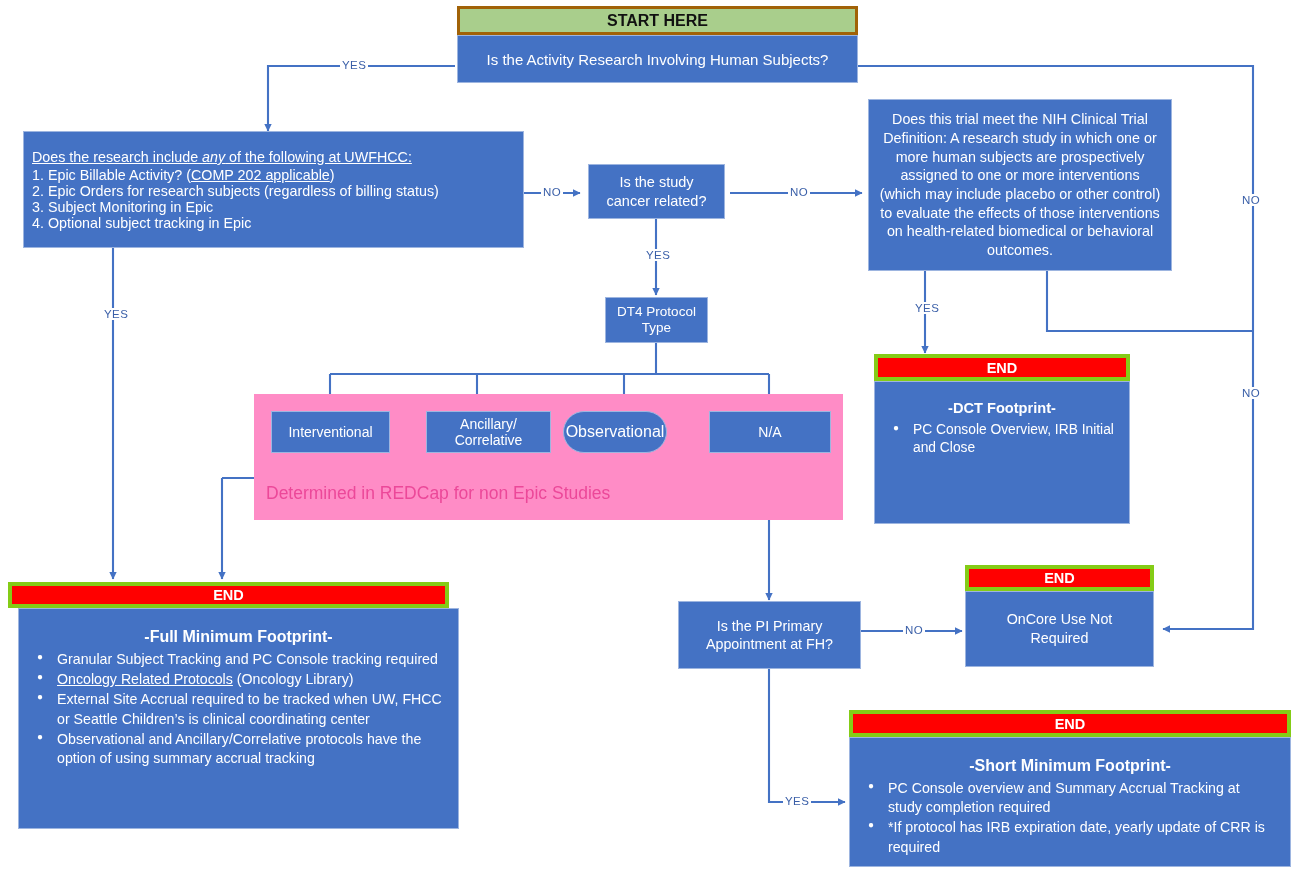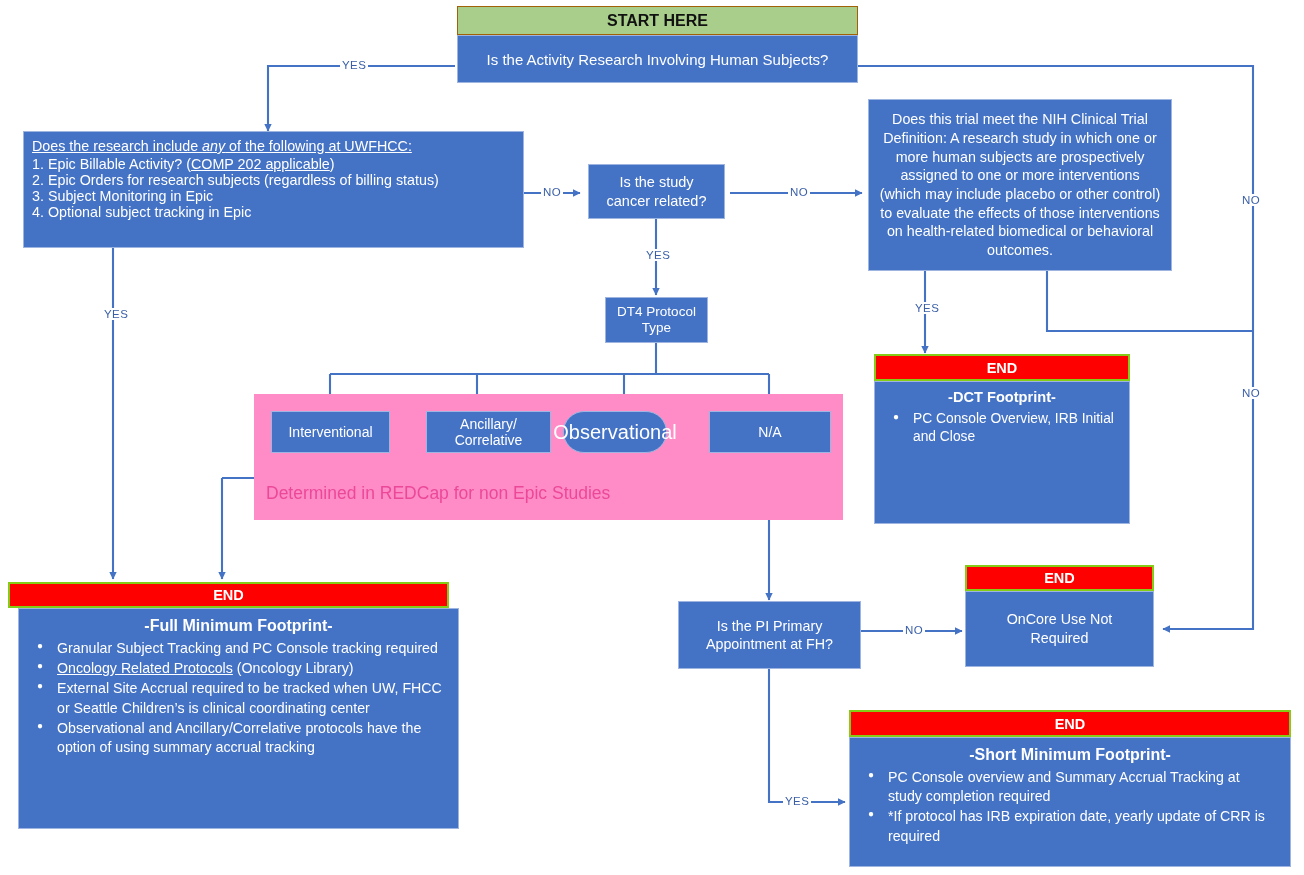--- a/index.html
+++ b/index.html
@@ -5,33 +5,33 @@
   html,body{margin:0;padding:0;background:#ffffff;}
   body{width:1304px;height:875px;position:relative;overflow:hidden;
        font-family:"Liberation Sans","DejaVu Sans",sans-serif;}
   #canvas{position:absolute;left:0;top:0;width:1304px;height:875px;}
   svg.wires{position:absolute;left:0;top:0;width:1304px;height:875px;pointer-events:none;}
   .node{position:absolute;box-sizing:border-box;background:#4472C4;color:#ffffff;
         border:1px solid #9DB5E0;}
   .ctr{display:flex;align-items:center;justify-content:center;text-align:center;}
   .hdr{position:absolute;box-sizing:border-box;display:flex;align-items:center;
        justify-content:center;font-weight:bold;}
-  .green-hdr{background:#A9CE8C;color:#111111;border:1px solid #a16207;}
-  .red-hdr{background:#FF0000;color:#ffffff;border:2px solid #84cc16;}
+  .green-hdr{background:#A9CE8C;color:#111111;border:3px solid #a16207;}
+  .red-hdr{background:#FF0000;color:#ffffff;border:4px solid #84cc16;}
   .pinkband{position:absolute;background:#FF8CC6;box-sizing:border-box;}
   .bandlabel{position:absolute;color:#ec4899;}
   .lbl{position:absolute;color:#3A5FA8;font-size:11.5px;letter-spacing:.4px;
        background:#ffffff;padding:0 2px;}
   ul.bl{margin:0;padding:0 6px 0 30px;list-style:none;}
   ul.bl li{position:relative;margin:0 0 1px 0;}
   ul.bl li:before{content:"\25CF";position:absolute;left:-20px;top:0;font-size:10px;}
   .u{text-decoration:underline;}
   .it{font-style:italic;}
   .boxtitle{font-weight:bold;text-align:center;display:block;}
-  .pad{padding:6px 8px 4px 8px;}
+  .pad{padding:6px 8px 4px 8px;margin-top:11px;}
   ol.nl{margin:0;padding:0;list-style:none;}
 </style>
 </head>
 <body>
 
 <div id="canvas">
 
   <svg class="wires" viewBox="0 0 1304 875" xmlns="http://www.w3.org/2000/svg">
     <defs>
       <marker id="ah" markerWidth="9" markerHeight="9" refX="7.4" refY="4.5" orient="auto" markerUnits="userSpaceOnUse">
@@ -129,21 +129,21 @@
     <span>Determined in REDCap for non Epic Studies</span>
   </div>
 
   <div class="node ctr" style="left:271px;top:411px;width:119px;height:42px;font-size:14px;">
     <span>Interventional</span>
   </div>
   <div class="node ctr" style="left:426px;top:411px;width:125px;height:42px;font-size:14px;flex-direction:column;line-height:1.16;">
     <span>Ancillary/</span>
     <span>Correlative</span>
   </div>
-  <div class="node ctr" style="left:563px;top:411px;width:104px;height:42px;font-size:20px;border-radius:21px;">
+  <div class="node ctr" style="left:563px;top:411px;width:104px;height:42px;font-size:16px;border-radius:21px;">
     <span>Observational</span>
   </div>
   <div class="node ctr" style="left:709px;top:411px;width:122px;height:42px;font-size:14px;">
     <span>N/A</span>
   </div>
 
   <div class="hdr red-hdr" style="left:874px;top:354px;width:256px;height:27px;font-size:14.5px;">
     <span>END</span>
   </div>
   <div class="node" style="left:874px;top:381px;width:256px;height:143px;font-size:13.8px;line-height:1.34;">

